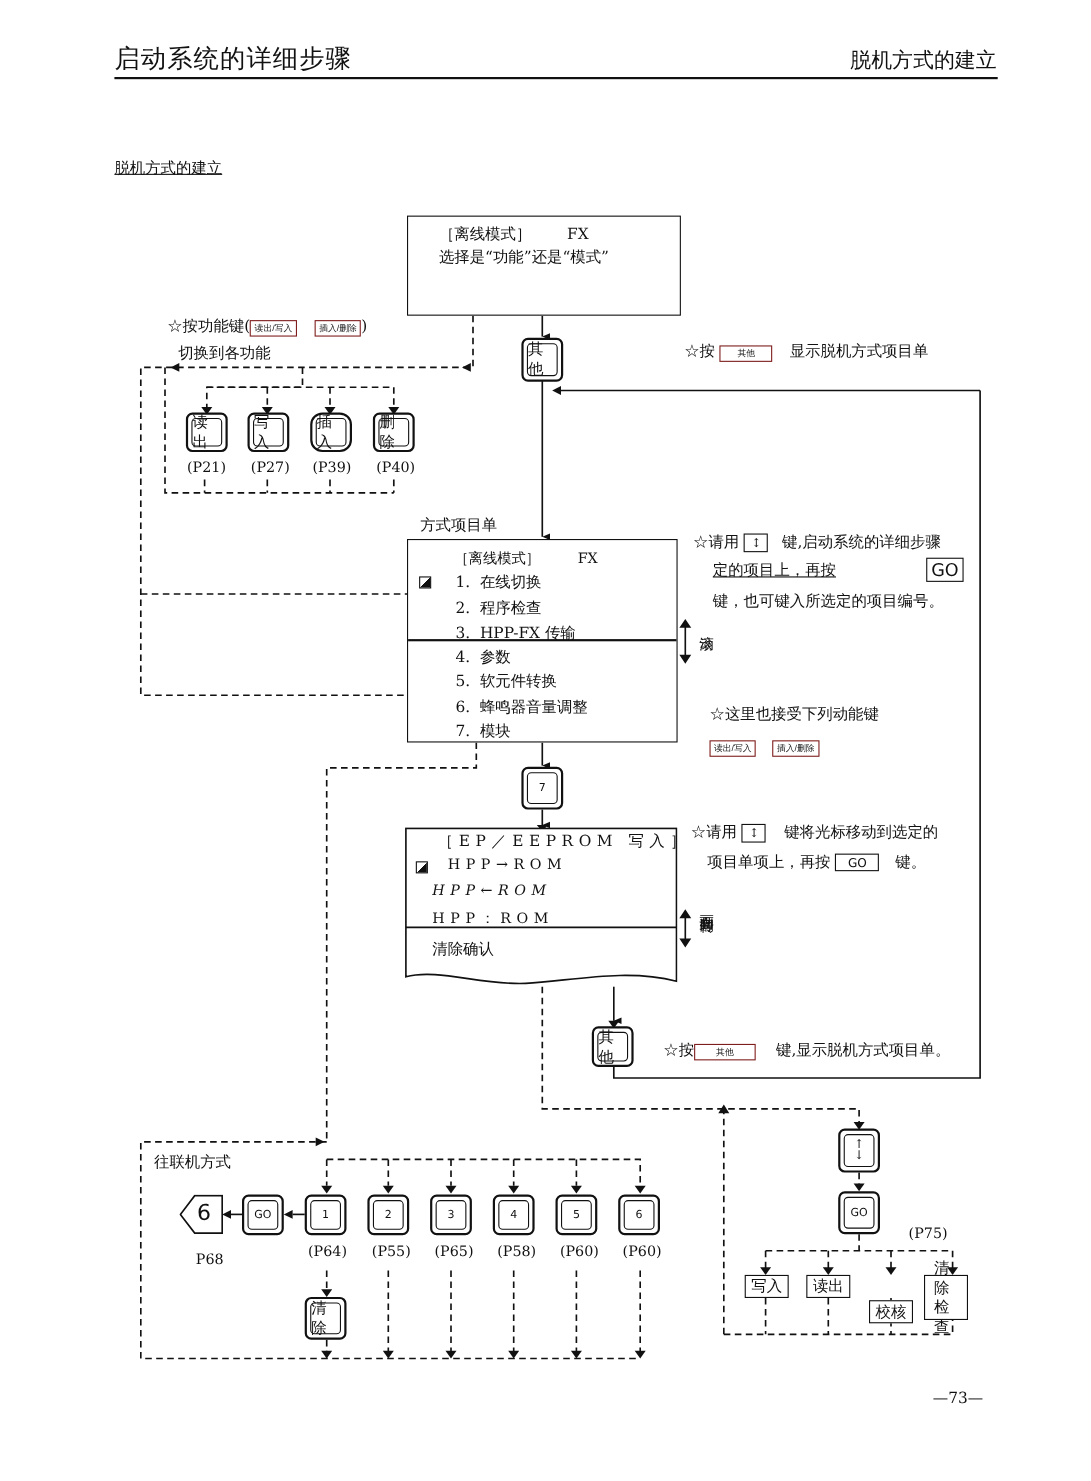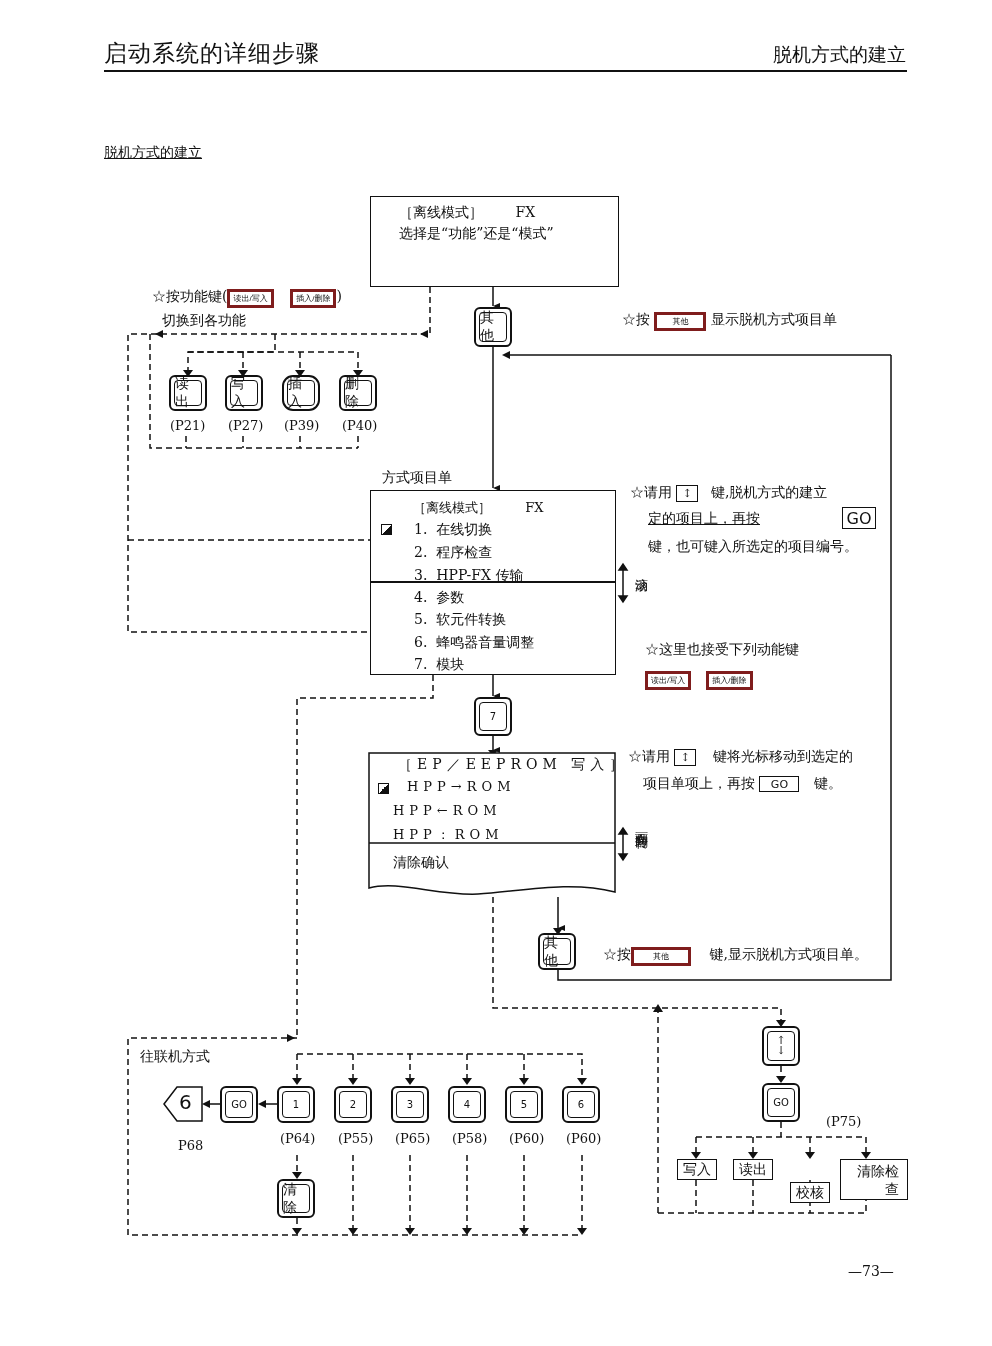--- a/index.html
+++ b/index.html
@@ -11,21 +11,21 @@
   .hdr-rule { left:104px; top:70px; width:803px; height:2px; background:#111; }
   .sec-title { left:104px; top:144px; font-size:14px; text-decoration:underline; }
   .t13 { font-size:14px; white-space:nowrap; }
   .t12 { font-size:13px; white-space:nowrap; }
   .box { border:1.5px solid #111; background:#fff; box-sizing:border-box; }
   .key { border:2px solid #111; border-radius:6px; box-sizing:border-box; background:#fff;
          display:flex; align-items:center; justify-content:center; }
   .key > .inner { border:1.5px solid #111; border-radius:4px; width:calc(100% - 6px); height:calc(100% - 6px);
          box-sizing:border-box; display:flex; align-items:center; justify-content:center; font-size:14px; }
   .key.small .inner { font-size:10px; font-family:"DejaVu Sans", sans-serif; }
-  .mini { border:3px solid #7f1d1d; font-size:8px; padding:0 3px; height:13px; line-height:13px; display:inline-block; font-family:Liberation Sans, sans-serif; }
+  .mini { border:1px solid #7f1d1d; font-size:8px; padding:0 3px; height:13px; line-height:13px; display:inline-block; font-family:Liberation Sans, sans-serif; }
   .plain-key { border:1.2px solid #111; display:flex; align-items:center; justify-content:center; box-sizing:border-box; font-size:14px; background:#fff; }
   .cursor { display:inline-block; width:11px; height:11px; border:1.2px solid #111; box-sizing:border-box;
             background:linear-gradient(135deg, #fff 50%, #111 50%); vertical-align:middle; }
   svg.lines { position:absolute; left:0; top:0; }
   .vert { writing-mode:vertical-rl; font-size:13px; letter-spacing:1px; }
   .mono-sp { letter-spacing:5px; font-family:"DejaVu Serif", serif; }
 </style>
 </head>
 <body>
 
@@ -163,21 +163,21 @@
 <div class="abs t12" style="left:228px;top:418px;">(P27)</div>
 <div class="abs t12" style="left:284px;top:418px;">(P39)</div>
 <div class="abs t12" style="left:342px;top:418px;">(P40)</div>
 
 <div class="abs key" style="left:474px;top:307px;width:38px;height:40px;">
     <div class="inner">其他</div>
   </div>
 <div class="abs t13" style="left:622px;top:311px;">
   <span>☆按</span>
   <span class="mini" style="width:40px;text-align:center;">其他</span>
-  <span style="margin-left:0;">显示脱机方式项目单</span>
+  <span style="margin-left:11px;">显示脱机方式项目单</span>
 </div>
 
 <div class="abs t13" style="left:370px;top:469px;margin-left:12px;">方式项目单</div>
 <div class="abs box" style="left:370px;top:490px;width:246px;height:185px;">
   <div class="abs t12" style="left:42px;top:8px;">
     <span>［离线模式］</span>
     <span style="margin-left:30px;">FX</span>
   </div>
   <span class="abs cursor" style="left:10px;top:33px;"></span>
   <div class="abs t13" style="left:43px;top:30px;"><span>1.</span>&nbsp; <span>在线切换</span></div>
@@ -187,21 +187,21 @@
   <div class="abs t13" style="left:43px;top:98px;"><span>4.</span>&nbsp; <span>参数</span></div>
   <div class="abs t13" style="left:43px;top:120px;"><span>5.</span>&nbsp; <span>软元件转换</span></div>
   <div class="abs t13" style="left:43px;top:143px;"><span>6.</span>&nbsp; <span>蜂鸣器音量调整</span></div>
   <div class="abs t13" style="left:43px;top:165px;"><span>7.</span>&nbsp; <span>模块</span></div>
 </div>
 <div class="abs vert" style="left:632px;top:568px;">滚动</div>
 
 <div class="abs t13" style="left:630px;top:484px;">
   <span>☆请用</span>
   <span class="plain-key" style="display:inline-flex;width:22px;height:17px;font-size:11px;vertical-align:middle;">↕</span>
-  <span style="margin-left:8px;">键,脱机方式的建立</span>
+  <span style="margin-left:8px;">键,启动系统的详细步骤</span>
 </div>
 <div class="abs t13" style="left:648px;top:510px;text-decoration:underline;">定的项目上，再按</div>
 <div class="abs plain-key" style="left:842px;top:507px;width:34px;height:22px;border-width:1.8px;font-size:16px;font-family:'DejaVu Sans',sans-serif;">GO</div>
 <div class="abs t13" style="left:648px;top:538px;">键，也可键入所选定的项目编号。</div>
 <div class="abs t13" style="left:645px;top:641px;">☆这里也接受下列动能键</div>
 <div class="abs" style="left:645px;top:668px;">
   <span class="mini">读出/写入</span>
   <span class="mini" style="margin-left:10px;">插入/删除</span>
 </div>
 
@@ -210,21 +210,21 @@
   </div>
 
 <div class="abs" style="left:368px;top:752px;width:248px;height:146px;">
   <svg width="248" height="146" style="position:absolute;left:0;top:0;">
     <path d="M1,1 L247,1 L247,140 C200,128 150,140 110,142 C70,144 30,128 1,136 Z" fill="#fff" stroke="#111" stroke-width="1.5"></path>
     <line x1="1" y1="91" x2="247" y2="91" stroke="#111" stroke-width="1.5"></line>
   </svg>
   <div class="abs t13 mono-sp" style="left:30px;top:4px;">［EP／EEPROM 写入］</div>
   <span class="abs cursor" style="left:10px;top:31px;"></span>
   <div class="abs t12 mono-sp" style="left:39px;top:27px;">HPP→ROM</div>
-  <div class="abs t12 mono-sp" style="left:25px;top:51px;">HPP←ROM</div>
+  <div class="abs t12 mono-sp" style="left:25px;top:51px;font-style:italic;">HPP←ROM</div>
   <div class="abs t12 mono-sp" style="left:25px;top:74px;">HPP：ROM</div>
   <div class="abs t13" style="left:25px;top:102px;">清除确认</div>
 </div>
 <div class="abs vert" style="left:632px;top:822px;">画面翻转</div>
 
 <div class="abs t13" style="left:628px;top:748px;">
   <span>☆请用</span>
   <span class="plain-key" style="display:inline-flex;width:22px;height:17px;font-size:11px;vertical-align:middle;">↕</span>
   <span style="margin-left:12px;">键将光标移动到选定的</span>
 </div>
@@ -287,15 +287,15 @@
       <span>↓</span>
   </div>
 </div>
 <div class="abs key small" style="left:762px;top:1083px;width:38px;height:39px;">
     <div class="inner">GO</div>
   </div>
 <div class="abs t12" style="left:826px;top:1114px;">(P75)</div>
 <div class="abs plain-key" style="left:677px;top:1159px;width:40px;height:21px;">写入</div>
 <div class="abs plain-key" style="left:733px;top:1159px;width:40px;height:21px;">读出</div>
 <div class="abs plain-key" style="left:790px;top:1159px;width:40px;height:21px;margin-top:23px;">校核</div>
-<div class="abs plain-key" style="left:840px;top:1159px;width:68px;height:41px;text-align:right;line-height:18px;padding:0 8px;">清除检查</div>
+<div class="abs plain-key" style="left:840px;top:1159px;width:40px;height:41px;text-align:left;line-height:18px;padding:0 8px;">清除检查</div>
 
 <div class="abs" style="left:848px;top:1263px;font-size:14px;">—73—</div>
 
 </body></html>

